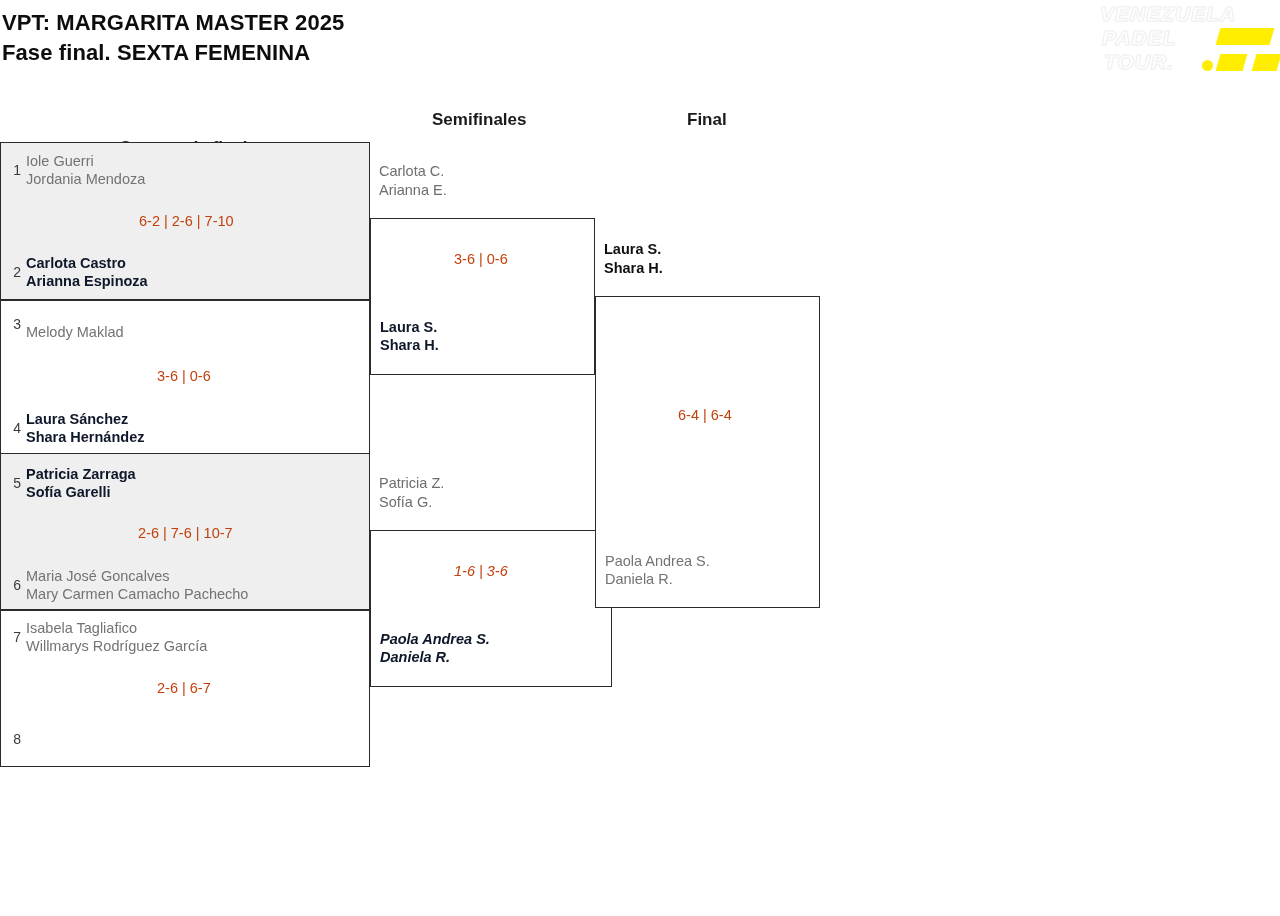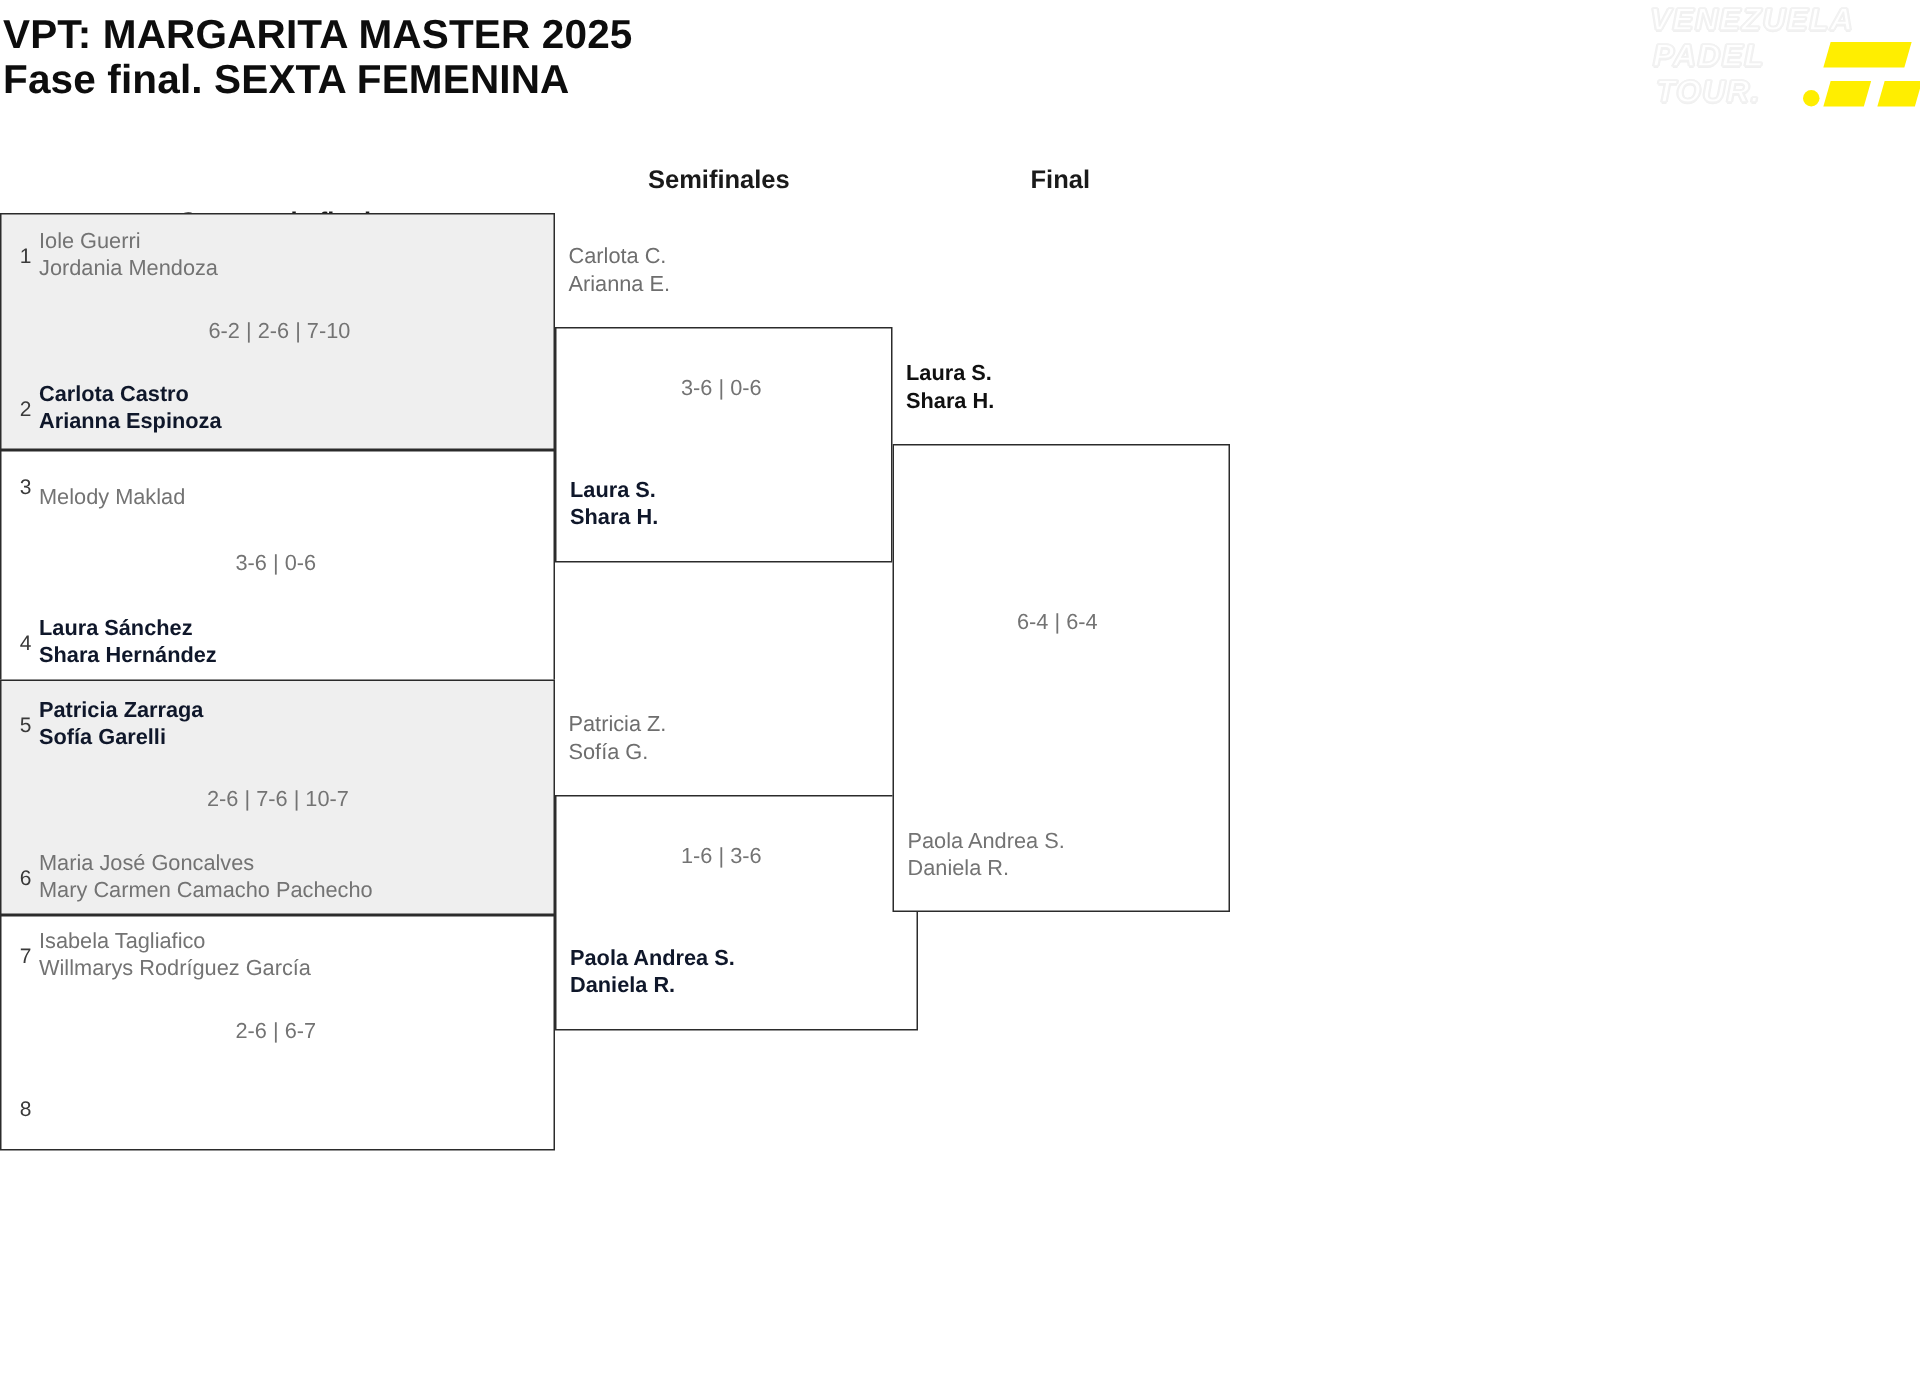--- a/index.html
+++ b/index.html
@@ -20,21 +20,21 @@
   #header {
     position: absolute;
     left: 0; top: 0;
     width: 1280px; height: 95px;
   }
   #title-block {
     position: absolute;
     left: 2px; top: 8px;
   }
   .title-line {
-    font-size: 27px;
+    font-size: 22px;
     font-weight: bold;
     letter-spacing: 0.1px;
     line-height: 30px;
     color: #0d0d0d;
     white-space: nowrap;
   }
 
   
   #logo {
     position: absolute;
@@ -113,21 +113,21 @@
     font-size: 14.5px;
     line-height: 18px;
     white-space: nowrap;
   }
   .team.loser  { color: #737373; font-weight: normal; }
   .team.winner { color: #0f172a; font-weight: bold; }
 
   .score {
     position: absolute;
     font-size: 14.5px;
-    color: #737373;
+    color: #c2410c;
     white-space: nowrap;
   }
 
   
   .float-team {
     position: absolute;
     font-size: 14.5px;
     line-height: 18.5px;
     white-space: nowrap;
   }
@@ -224,21 +224,21 @@
     <div class="team winner" style="left:9px; top:99px;">
       <span class="team-line">Laura S.</span>
       <span class="team-line">Shara H.</span>
     </div>
   </div>
 
   <div class="float-team loser" style="left:379px; top:334px;">
     <span class="team-line">Patricia Z.</span>
     <span class="team-line">Sofía G.</span>
   </div>
-  <div class="match-box plain" style="left:370px; top:390px; width:242px; height:157px;">
+  <div class="match-box plain" style="left:370px; top:390px; width:242px; height:157px;font-style:italic;">
     <div class="score" style="left:83px; top:32px;">1-6 | 3-6</div>
     <div class="team winner" style="left:9px; top:99px;">
       <span class="team-line">Paola Andrea S.</span>
       <span class="team-line">Daniela R.</span>
     </div>
   </div>
 
   <div class="float-team winner" style="left:604px; top:100px;">
     <span class="team-line">Laura S.</span>
     <span class="team-line">Shara H.</span>

